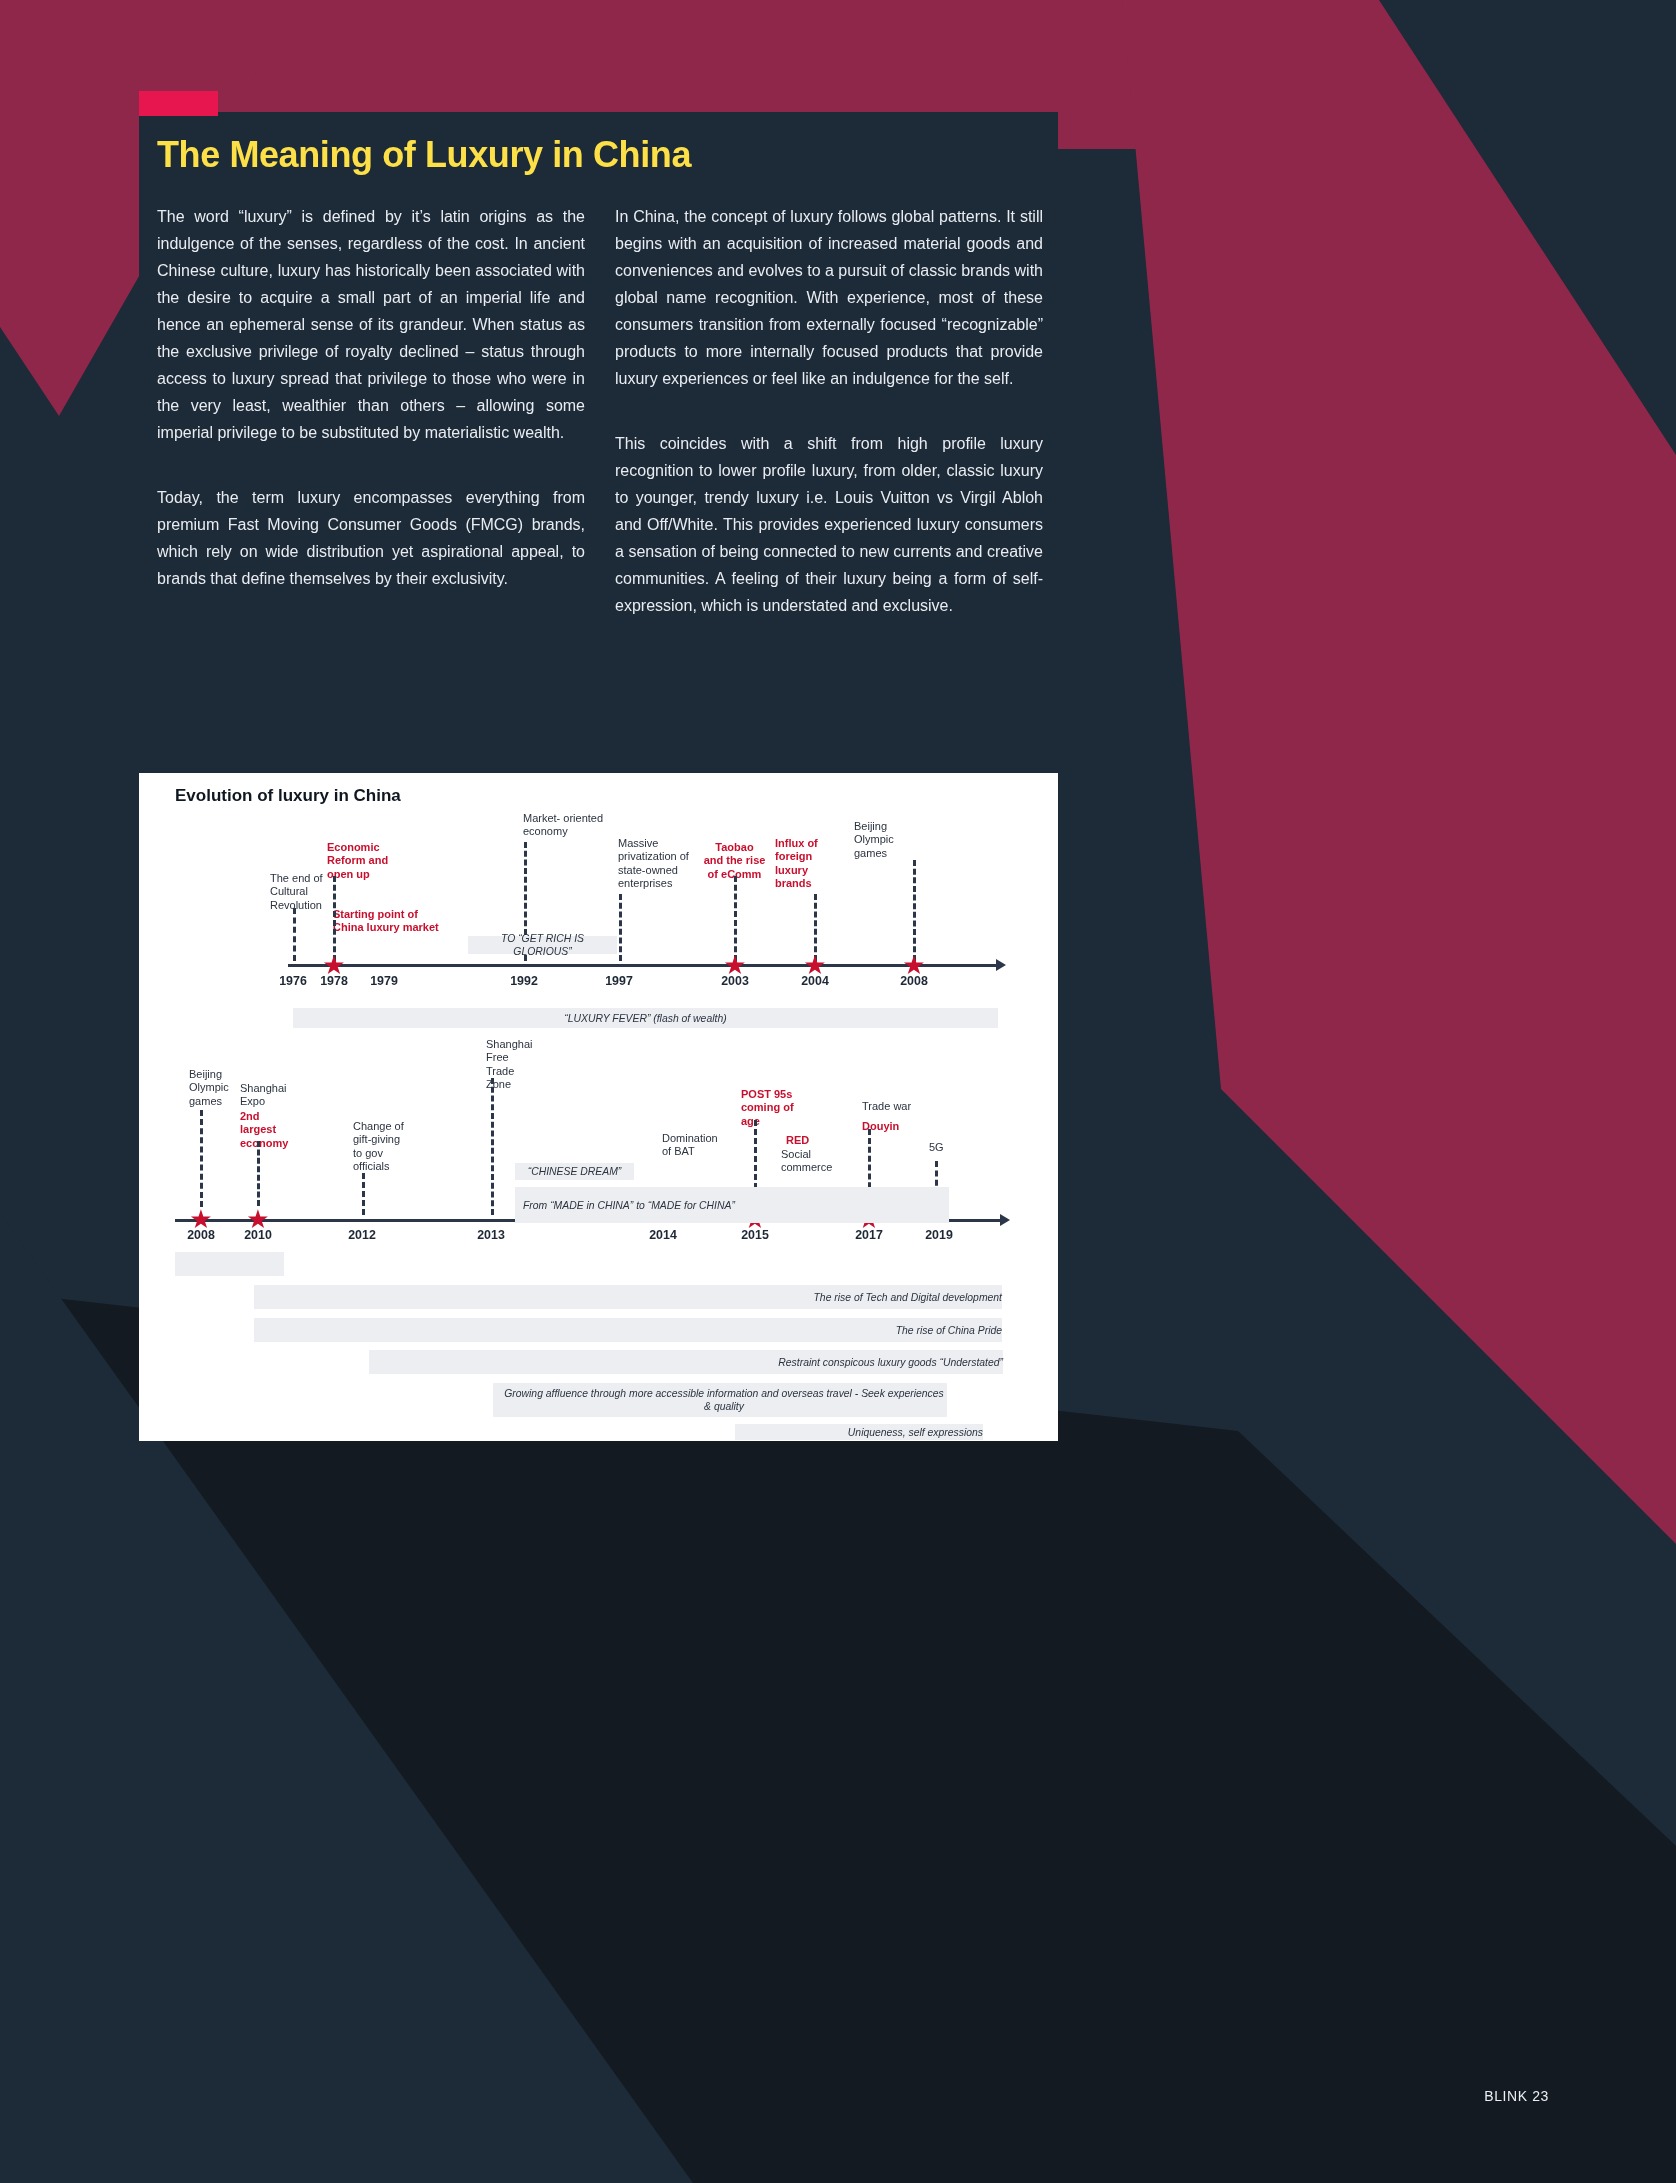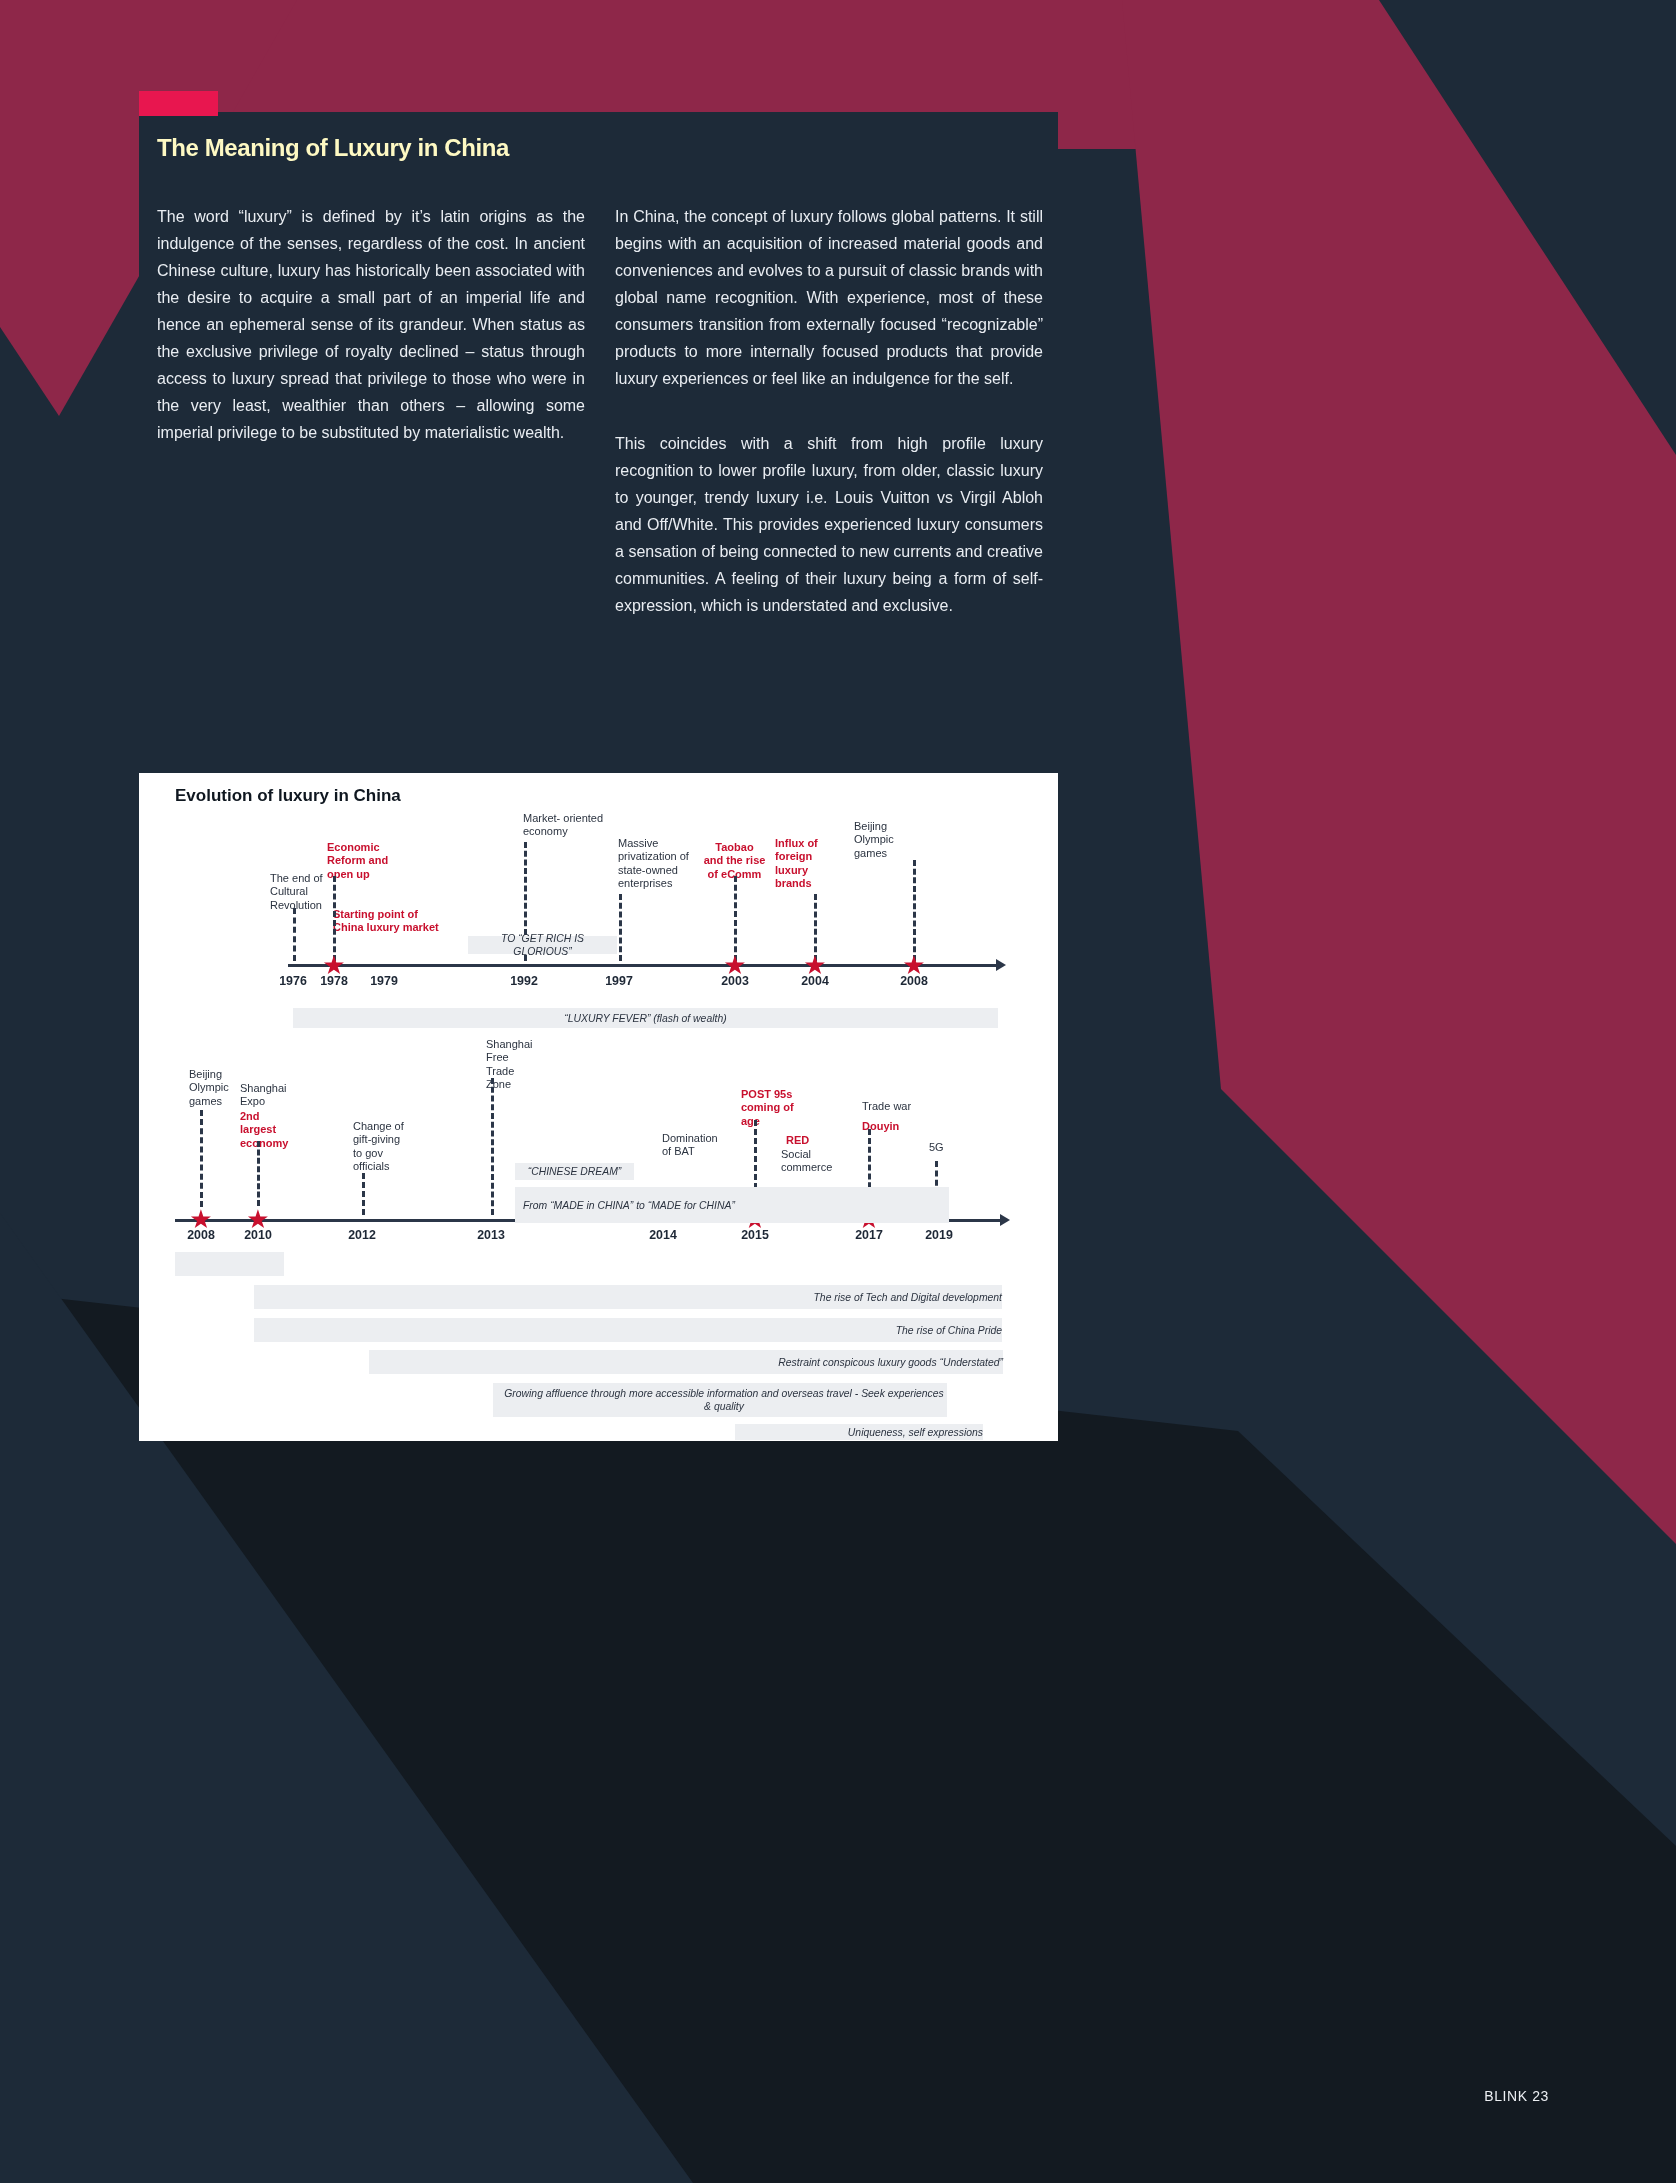--- a/index.html
+++ b/index.html
@@ -47,21 +47,21 @@
     background:#e8164f;z-index:5;
   }
 
   
   .article{
     position:absolute;left:139px;top:112px;width:919px;height:665px;
     background:#1d2a38;z-index:4;
   }
   .article-title{
     position:absolute;left:18px;top:22px;
-    color:#fef9c3;font-size:24px;font-weight:bold;letter-spacing:-0.4px;
+    color:#fde047;font-size:36px;font-weight:bold;letter-spacing:-0.4px;
   }
   .cols{
     position:absolute;left:18px;top:91px;width:886px;
     display:flex;gap:30px;
   }
   .col{width:428px;}
   .col p{
     color:#e9edf2;font-size:16px;line-height:27px;
     margin:0 0 22px 0;text-align:justify;
     font-weight:300;
@@ -130,20 +130,21 @@
 <div class="wedge-bottom-left"></div>
 
 <div class="tab-accent"></div>
 
 <div class="article">
   <div class="article-title">The Meaning of Luxury in China</div>
   <div class="cols">
     <div class="col">
       <p>The word “luxury” is defined by it’s latin origins as the indulgence of the senses, regardless of the cost. In ancient Chinese culture, luxury has historically been associated with the desire to acquire a small part of an imperial life and hence an ephemeral sense of its grandeur. When status as the exclusive privilege of royalty declined – status through access to luxury spread that privilege to those who were in the very least, wealthier than others – allowing some imperial privilege to be substituted by materialistic wealth.</p>
       <div class="spacer"></div>
+      <p>Today, the term luxury encompasses everything from premium Fast Moving Consumer Goods (FMCG) brands, which rely on wide distribution yet aspirational appeal, to brands that define themselves by their exclusivity.</p>
     </div>
     <div class="col">
       <p>In China, the concept of luxury follows global patterns. It still begins with an acquisition of increased material goods and conveniences and evolves to a pursuit of classic brands with global name recognition. With experience, most of these consumers transition from externally focused “recognizable” products to more internally focused products that provide luxury experiences or feel like an indulgence for the self.</p>
       <div class="spacer"></div>
       <p>This coincides with a shift from high profile luxury recognition to lower profile luxury, from older, classic luxury to younger, trendy luxury i.e. Louis Vuitton vs Virgil Abloh and Off/White. This provides experienced luxury consumers a sensation of being connected to new currents and creative communities. A feeling of their luxury being a form of self-expression, which is understated and exclusive.</p>
     </div>
   </div>
 </div>
 
 <div class="panel">

